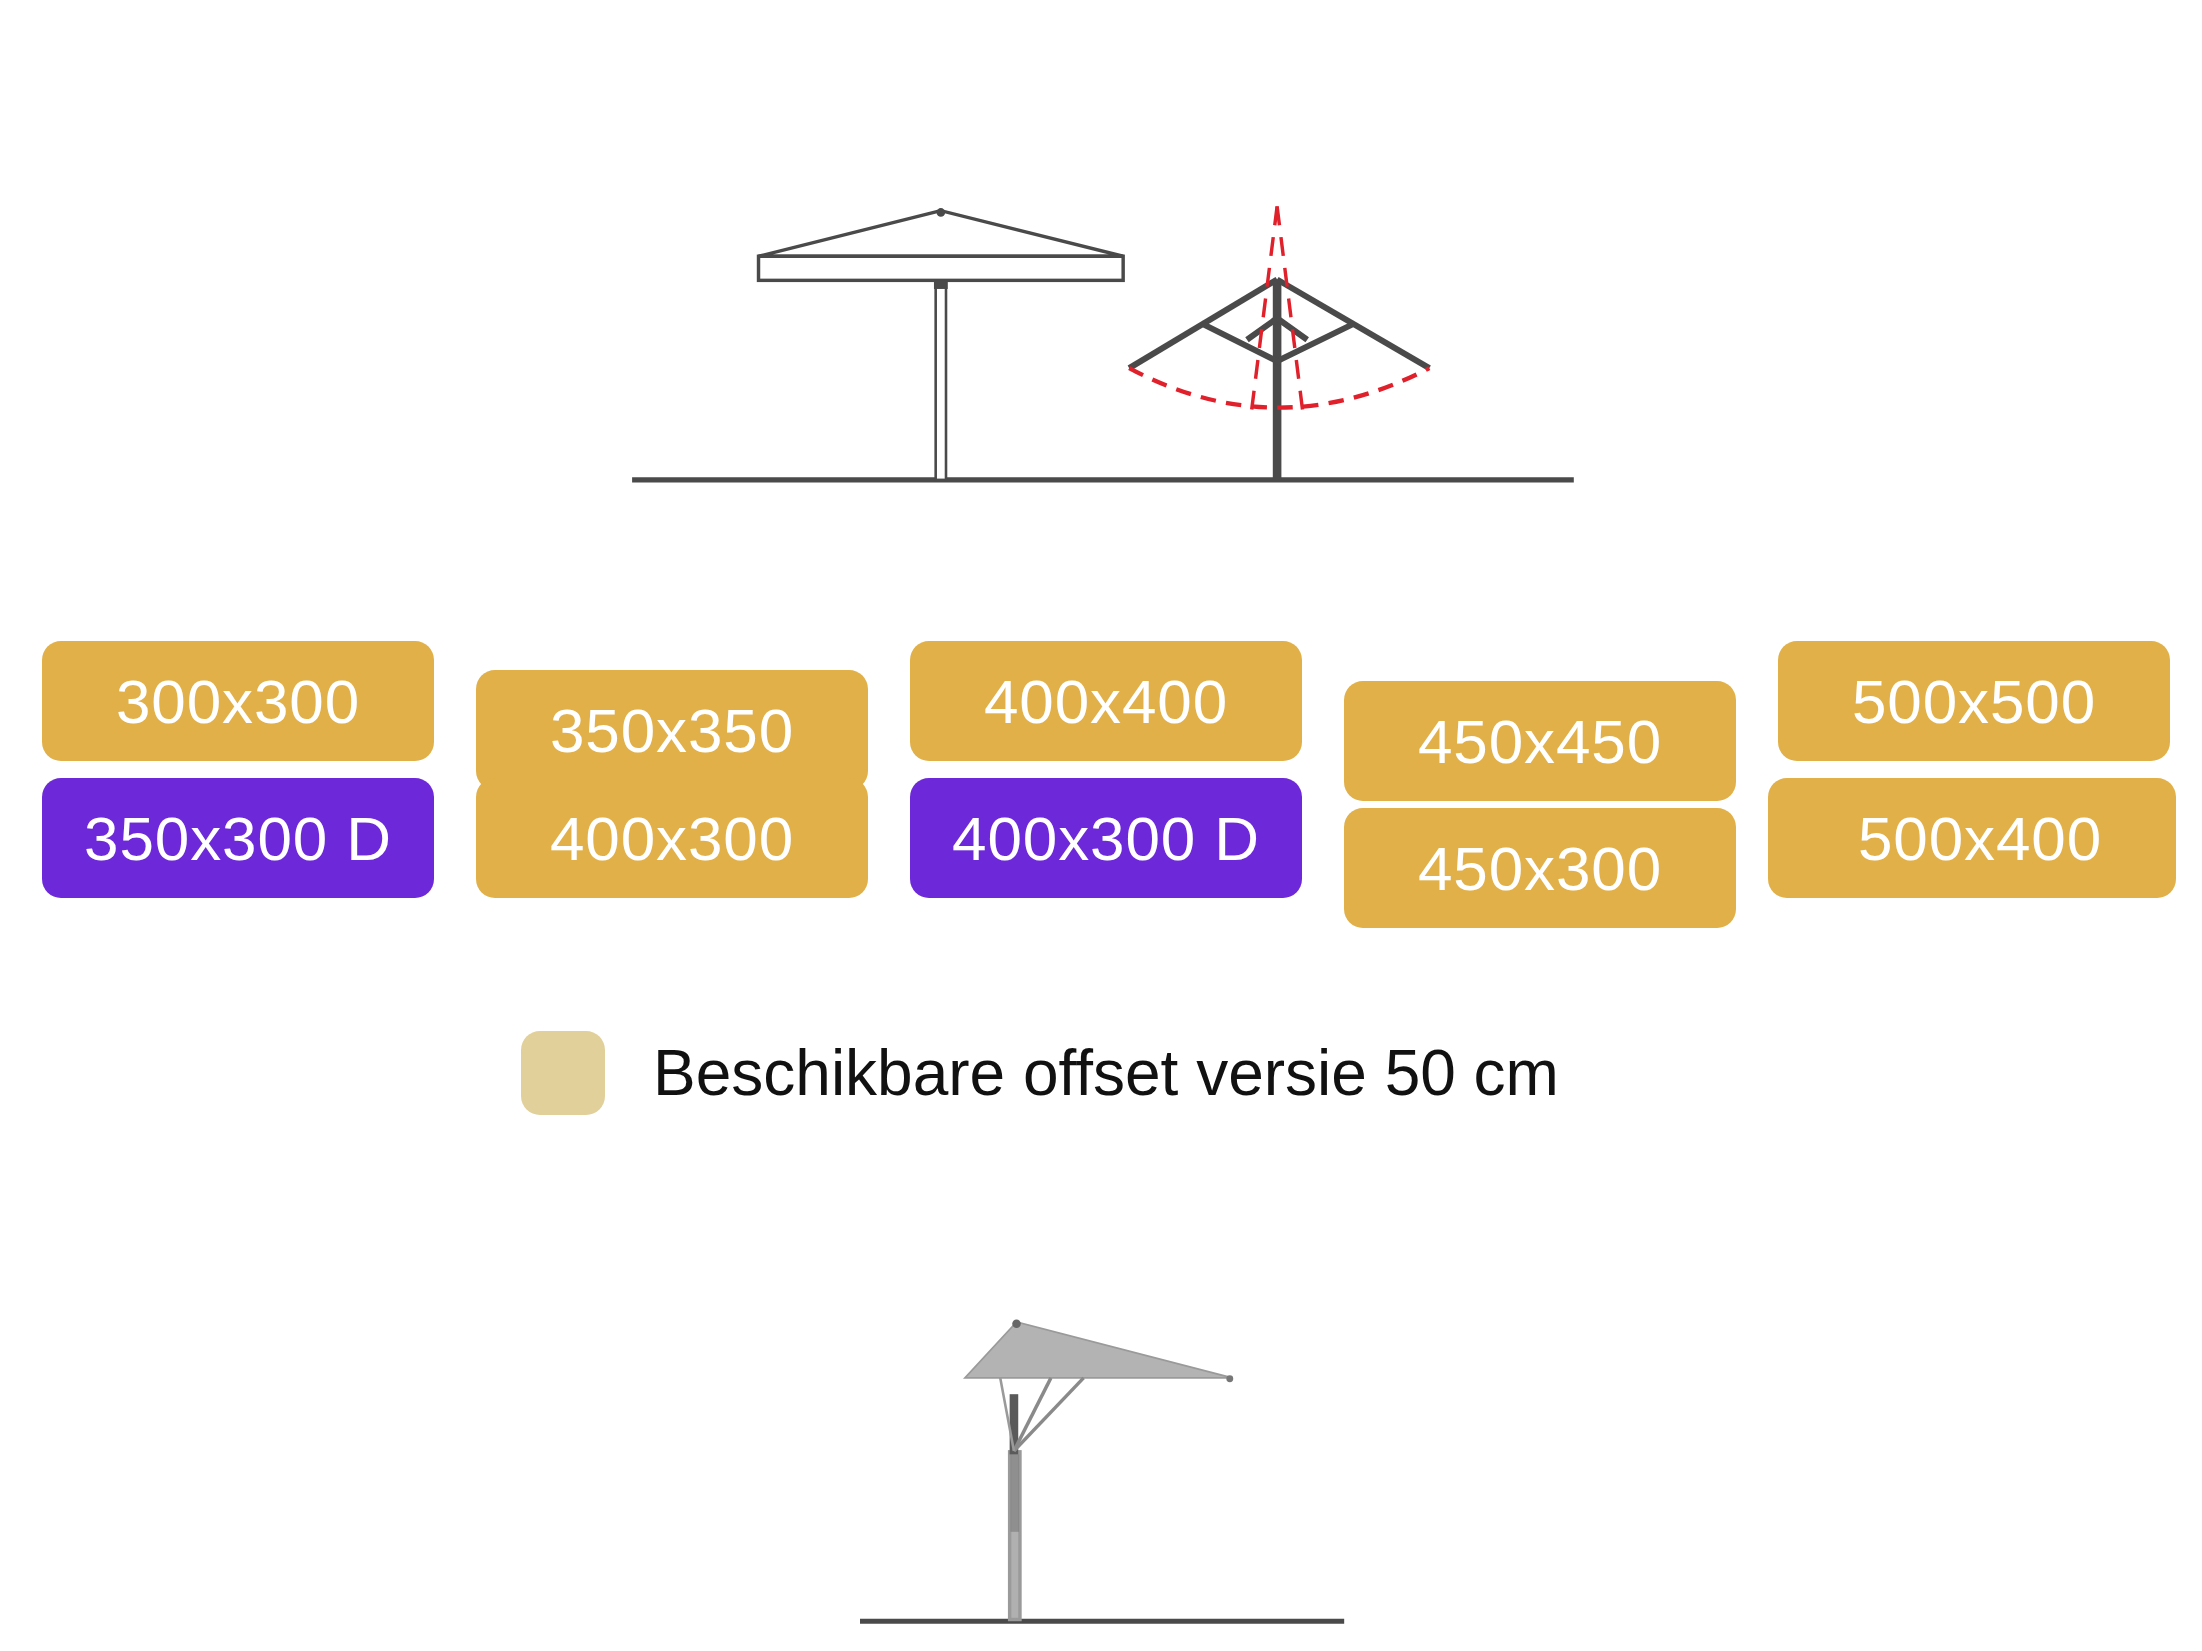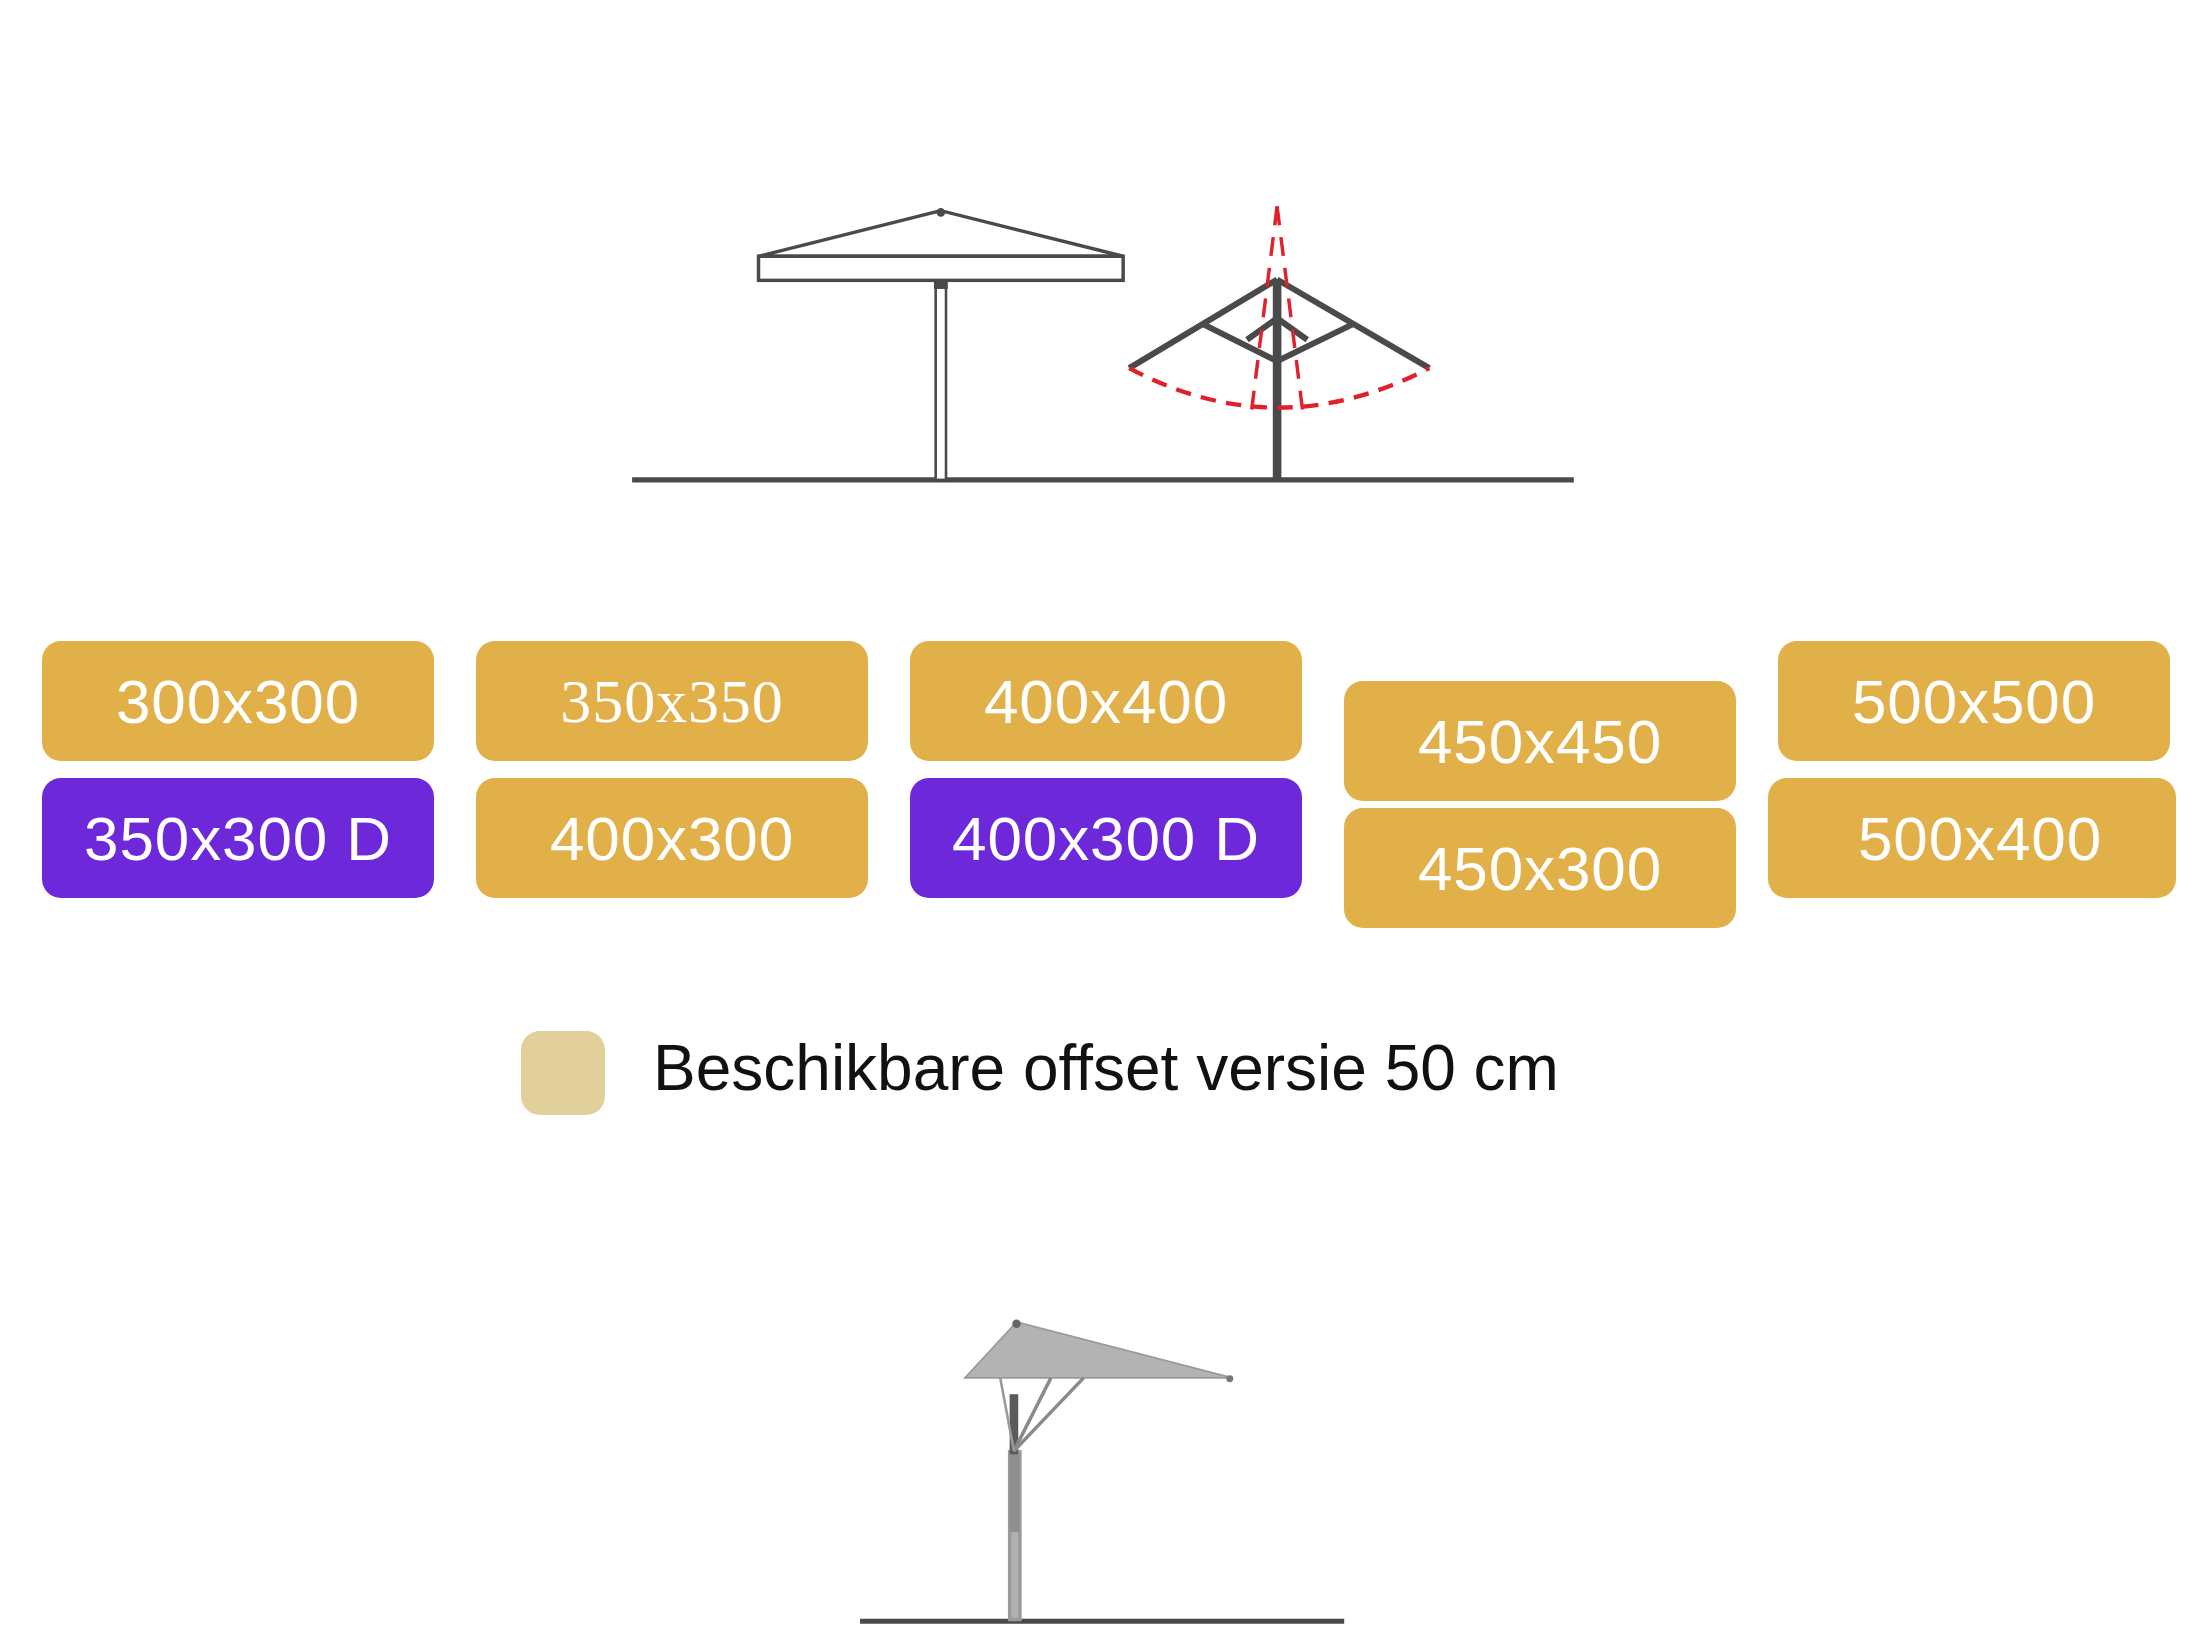--- a/index.html
+++ b/index.html
@@ -1,21 +1,21 @@
 <!DOCTYPE html>
 <html style="font-size:13.8px"><head>
 <meta charset="utf-8">
 <style>
   html,body{margin:0;padding:0;background:#ffffff;}
   body{width:2203px;height:1652px;position:relative;overflow:hidden;font-family:"Liberation Sans","DejaVu Sans",sans-serif;}
   .fig{position:absolute;}
   .btn{position:absolute;width:392px;height:120px;border-radius:19px;color:#ffffff;font-size:62px;display:flex;align-items:center;justify-content:center;letter-spacing:0.9px;cursor:pointer;}
   .btn.std{background:#E1B048;}
   .btn.off{background:#6d28d9;}
-  .legend{position:absolute;left:521px;top:1031px;display:flex;align-items:flex-start;}
+  .legend{position:absolute;left:521px;top:1031px;display:flex;align-items:center;}
   .swatch{width:84px;height:84px;border-radius:19px;background:#E1D09A;}
   .legend-text{margin-left:48px;font-size:64px;color:#111111;white-space:nowrap;}
 </style>
 </head>
 <body>
 
 <svg class="fig" style="left:602px;top:189px;" width="1032" height="310" viewBox="700 220 1200 360">
 
   <line x1="735" y1="558" x2="1830" y2="558" stroke="#4a4a4a" stroke-width="6"></line>
 
@@ -34,21 +34,21 @@
     <polyline points="1397,376 1485,420 1575,376" fill="none" stroke="#4a4a4a" stroke-width="7"></polyline>
     <polyline points="1450,395 1485,370 1520,395" fill="none" stroke="#4a4a4a" stroke-width="7"></polyline>
     <path d="M1313,428 Q1485,520 1662,428" fill="none" stroke="#e0202a" stroke-width="5" stroke-dasharray="18 12"></path>
     <path d="M1485,240 L1455,480" fill="none" stroke="#e0202a" stroke-width="4" stroke-dasharray="22 14"></path>
     <path d="M1485,240 L1515,480" fill="none" stroke="#e0202a" stroke-width="4" stroke-dasharray="22 14"></path>
   </g>
 </svg>
 
 <div>
   <div class="btn std" style="left:42px;top:641px;">300x300</div>
-  <div class="btn std" style="left:476px;top:641px;font-family:Liberation Serif, serif;">350x350</div>
+  <div class="btn std" style="left:476px;top:670px;">350x350</div>
   <div class="btn std" style="left:910px;top:641px;">400x400</div>
   <div class="btn std" style="left:1344px;top:641px;margin-top:40px;">450x450</div>
   <div class="btn std" style="left:1778px;top:641px;">500x500</div>
 
   <div class="btn off" style="left:42px;top:778px;">350x300 D</div>
   <div class="btn std" style="left:476px;top:778px;">400x300</div>
   <div class="btn off" style="left:910px;top:778px;">400x300 D</div>
   <div class="btn std" style="left:1344px;top:808px;">450x300</div>
   <div class="btn std" style="left:1768px;top:778px;padding-left:16px;">500x400</div>
 </div>

